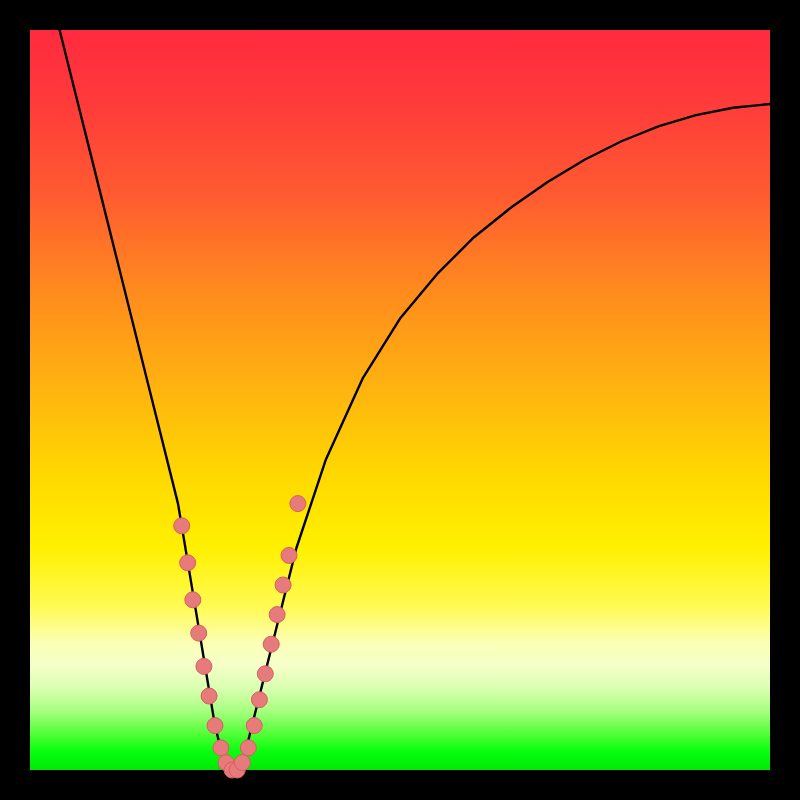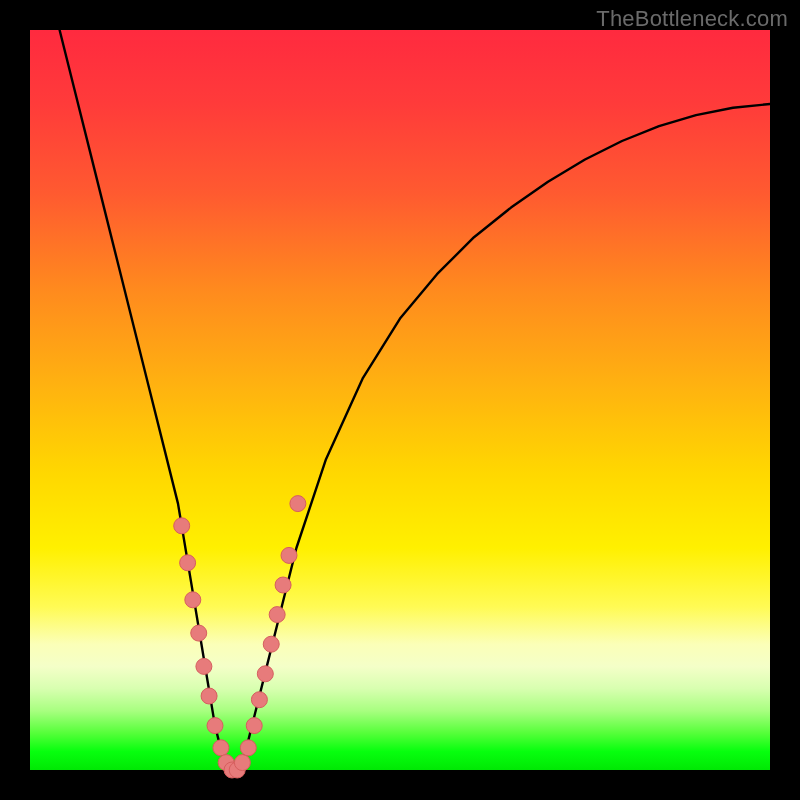--- a/index.html
+++ b/index.html
@@ -60,21 +60,20 @@
     width: 740px;
     height: 740px;
     overflow: visible;
   }
 </style>
 </head>
 <body>
 
 <div class="stage">
 
-  <div class="watermark">TheBottleneck.com</div>
 
   <div class="plot-area">
     <svg class="curve" viewBox="0 0 740 740">
       <path id="curve-path" fill="none" stroke-width="2.4" stroke-linecap="round" stroke-linejoin="round" d="M29.60 0.00 L44.40 59.20 L59.20 118.40 L74.00 177.60 L88.80 236.80 L103.60 296.00 L118.40 355.20 L133.20 414.40 L148.00 473.60 L162.80 562.40 L170.20 606.80 L177.60 651.20 L185.00 695.60 L192.40 725.20 L199.80 740.00 L207.20 740.00 L214.60 725.20 L222.00 695.60 L236.80 636.40 L251.60 577.20 L266.40 518.00 L296.00 429.20 L333.00 347.80 L370.00 288.60 L407.00 244.20 L444.00 207.20 L481.00 177.60 L518.00 151.70 L555.00 129.50 L592.00 111.00 L629.00 96.20 L666.00 85.10 L703.00 77.70 L740.00 74.00" stroke="#000000"></path>
       <g id="markers">
           <circle cx="151.70" cy="495.80" r="8" fill="#e77b7b" stroke="#d65e5e" stroke-width="1"></circle>
           <circle cx="157.62" cy="532.80" r="8" fill="#e77b7b" stroke="#d65e5e" stroke-width="1"></circle>
           <circle cx="162.80" cy="569.80" r="8" fill="#e77b7b" stroke="#d65e5e" stroke-width="1"></circle>
           <circle cx="168.72" cy="603.10" r="8" fill="#e77b7b" stroke="#d65e5e" stroke-width="1"></circle>
           <circle cx="173.90" cy="636.40" r="8" fill="#e77b7b" stroke="#d65e5e" stroke-width="1"></circle>

